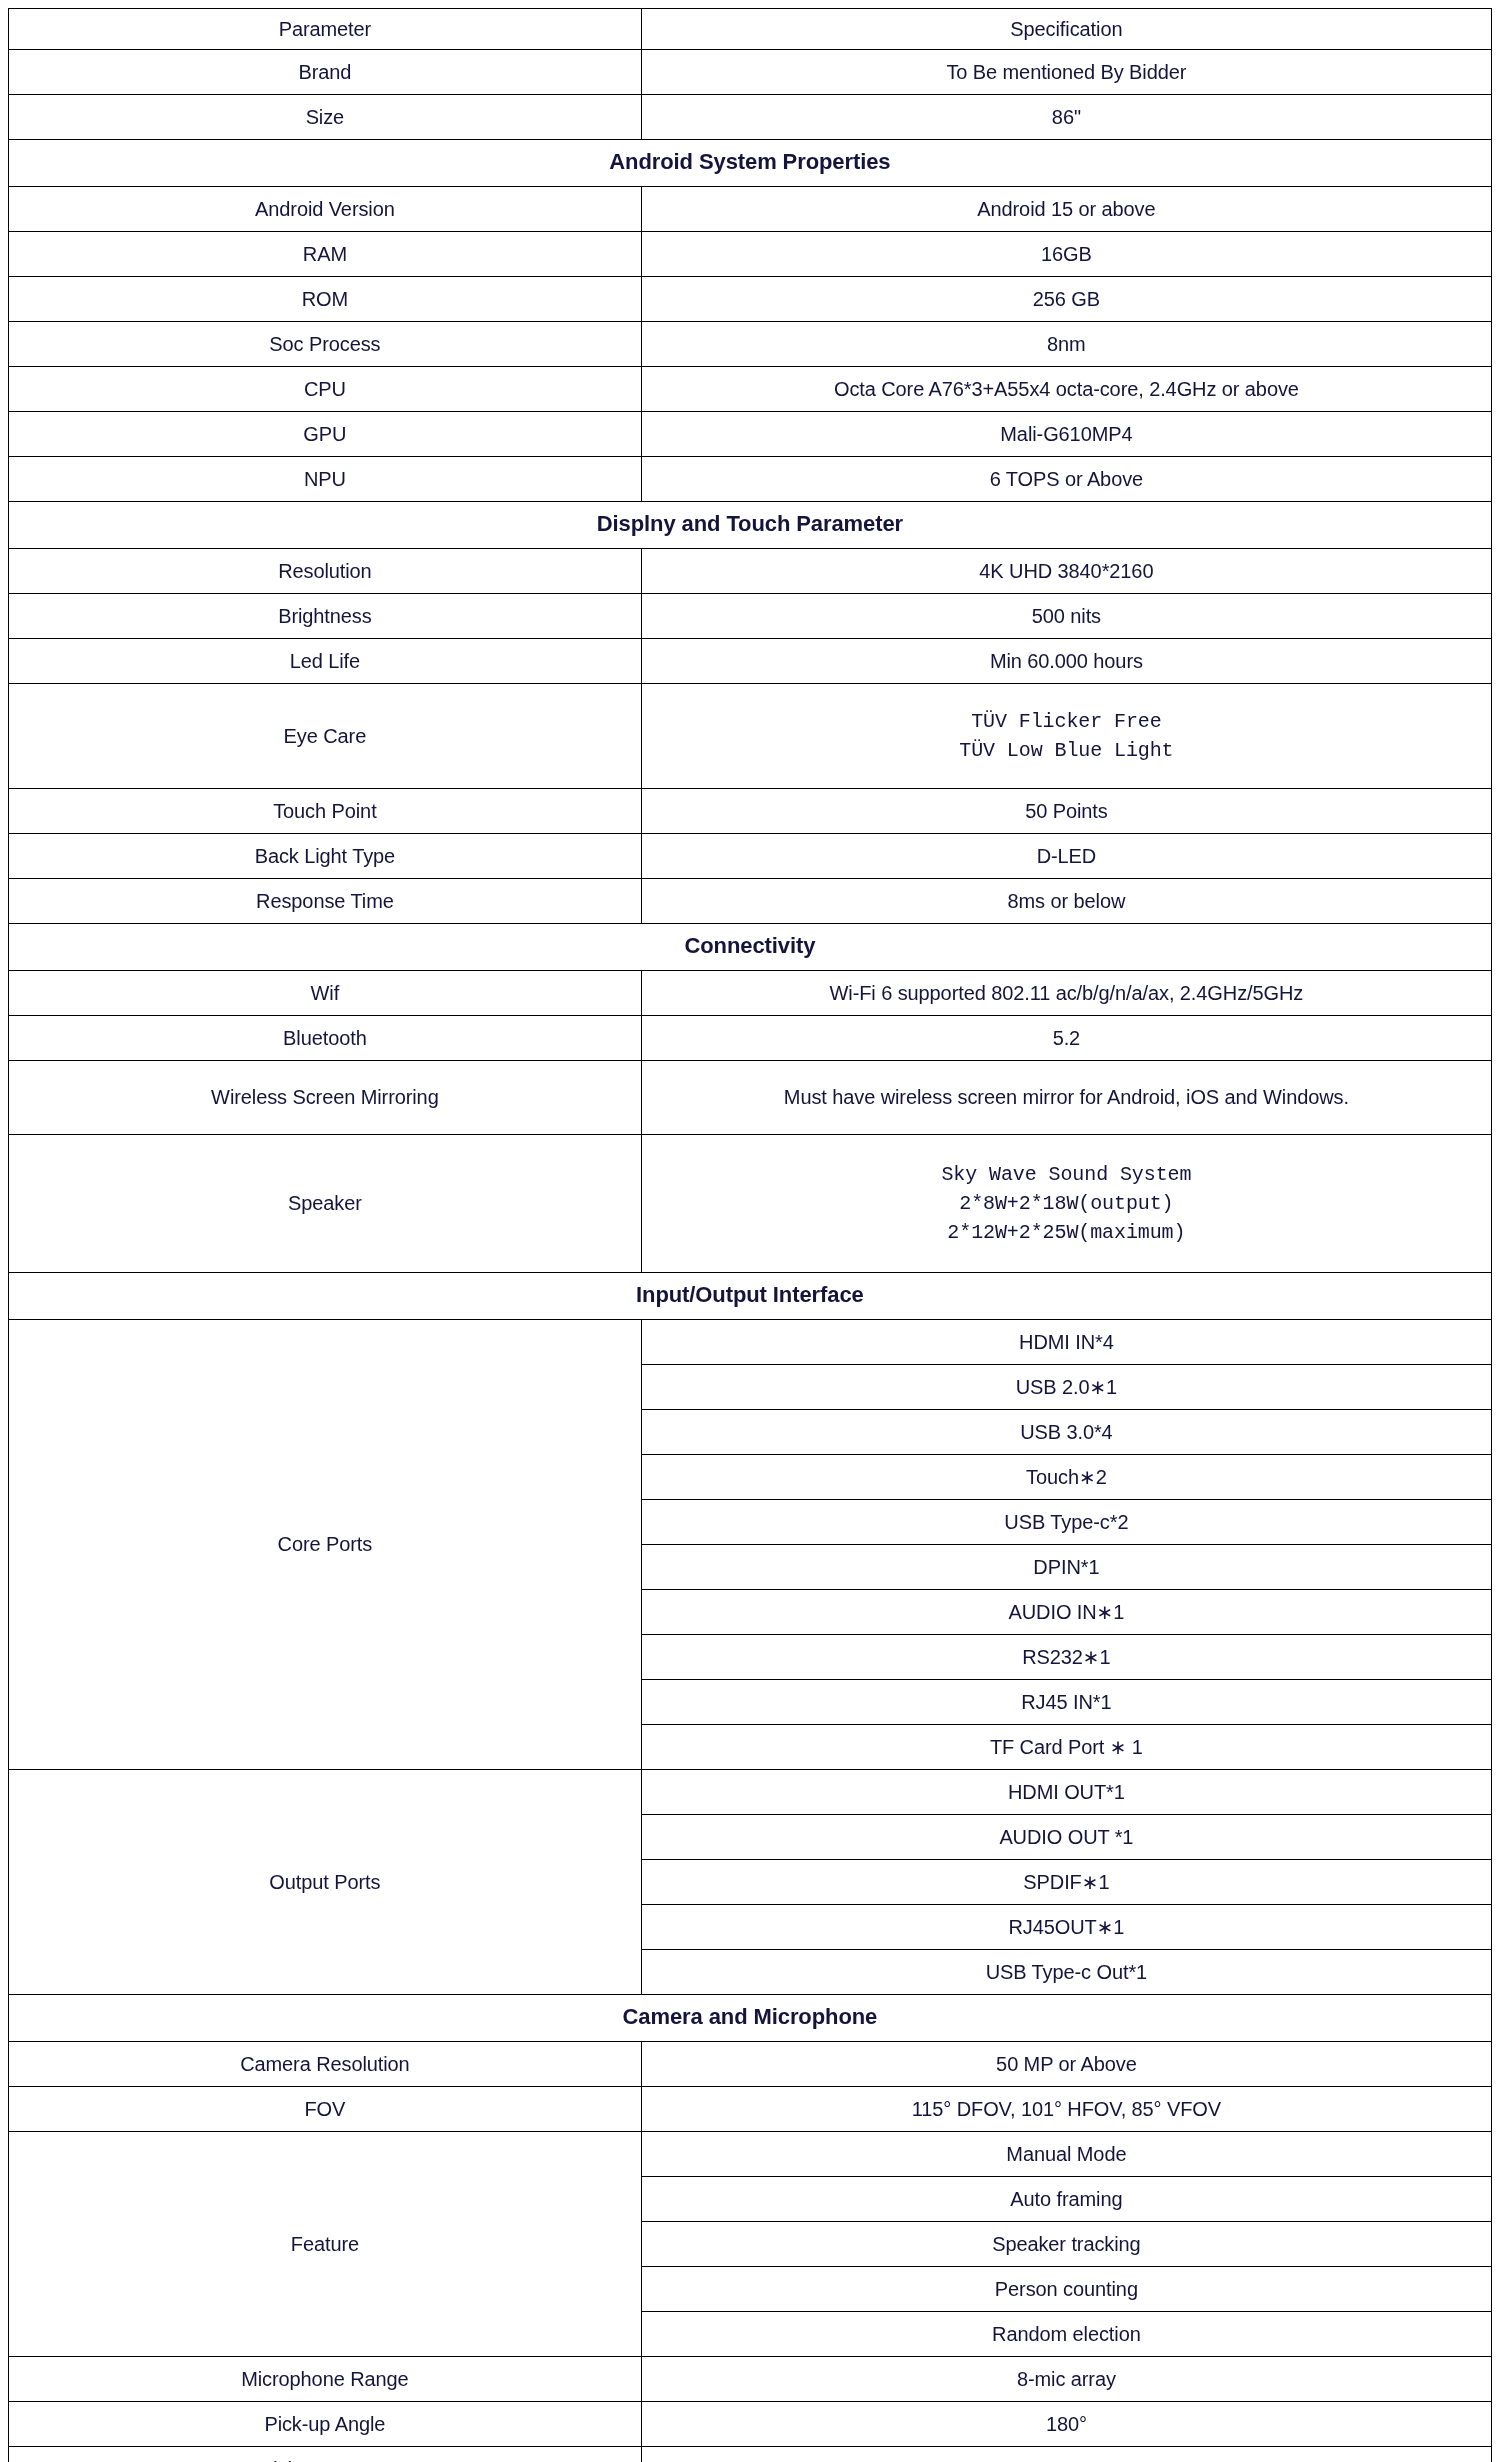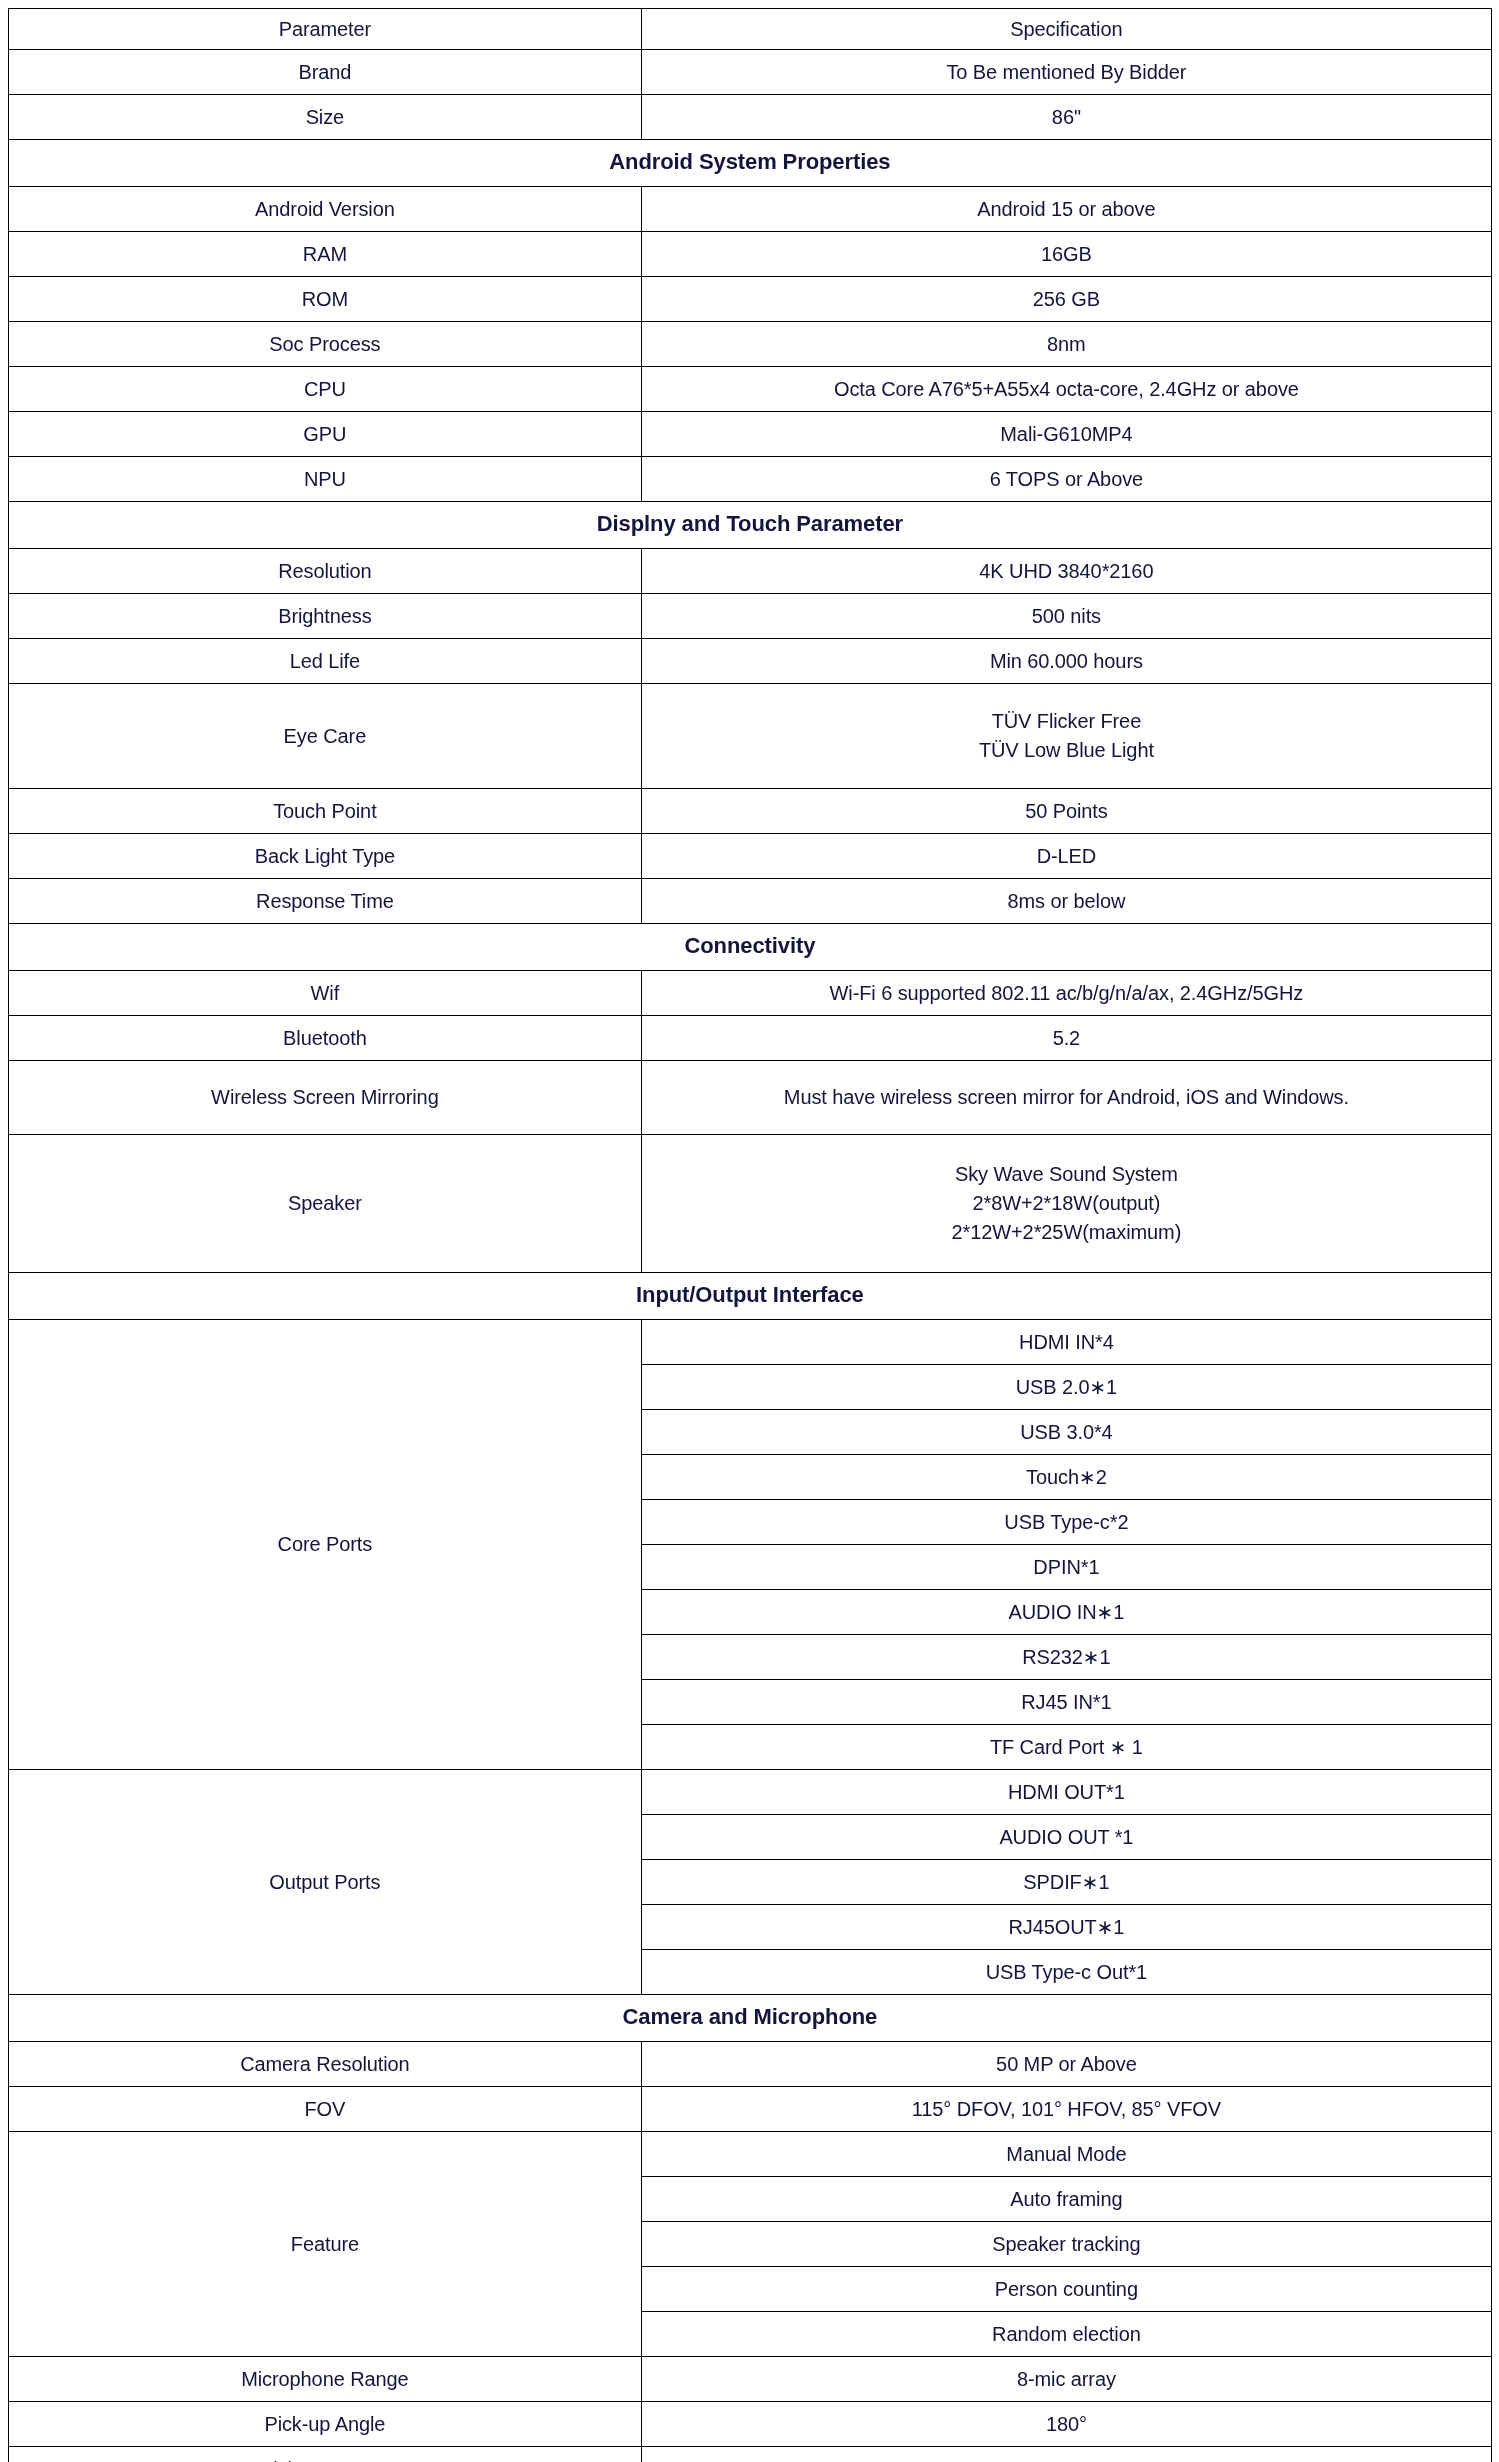--- a/index.html
+++ b/index.html
@@ -68,21 +68,21 @@
   
   td.sub {
     border-top-width: 1px;
     border-bottom-width: 1px;
     height: 45px;
     margin-top: 24px;
   }
   td.sub-first { border-top-width: 1.5px; }
   td.sub-last  { border-bottom-width: 1.5px; }
 
-  td.multiline { line-height: 1.45; }
+  td.multiline { line-height: 1.45; font-family: Liberation Mono, monospace; }
   .nowrapline { display: block; white-space: nowrap; }
 </style>
 </head>
 <body>
 
 <div id="sheet">
   <table class="spec">
     <colgroup>
       <col class="c-param">
       <col class="c-spec">
@@ -117,21 +117,21 @@
       <tr class="row">
         <td>ROM</td>
         <td>256 GB</td>
       </tr>
       <tr class="row">
         <td>Soc Process</td>
         <td>8nm</td>
       </tr>
       <tr class="row">
         <td>CPU</td>
-        <td>Octa Core A76*5+A55x4 octa-core, 2.4GHz or above</td>
+        <td>Octa Core A76*3+A55x4 octa-core, 2.4GHz or above</td>
       </tr>
       <tr class="row">
         <td>GPU</td>
         <td>Mali-G610MP4</td>
       </tr>
       <tr class="row">
         <td>NPU</td>
         <td>6 TOPS or Above</td>
       </tr>
 

